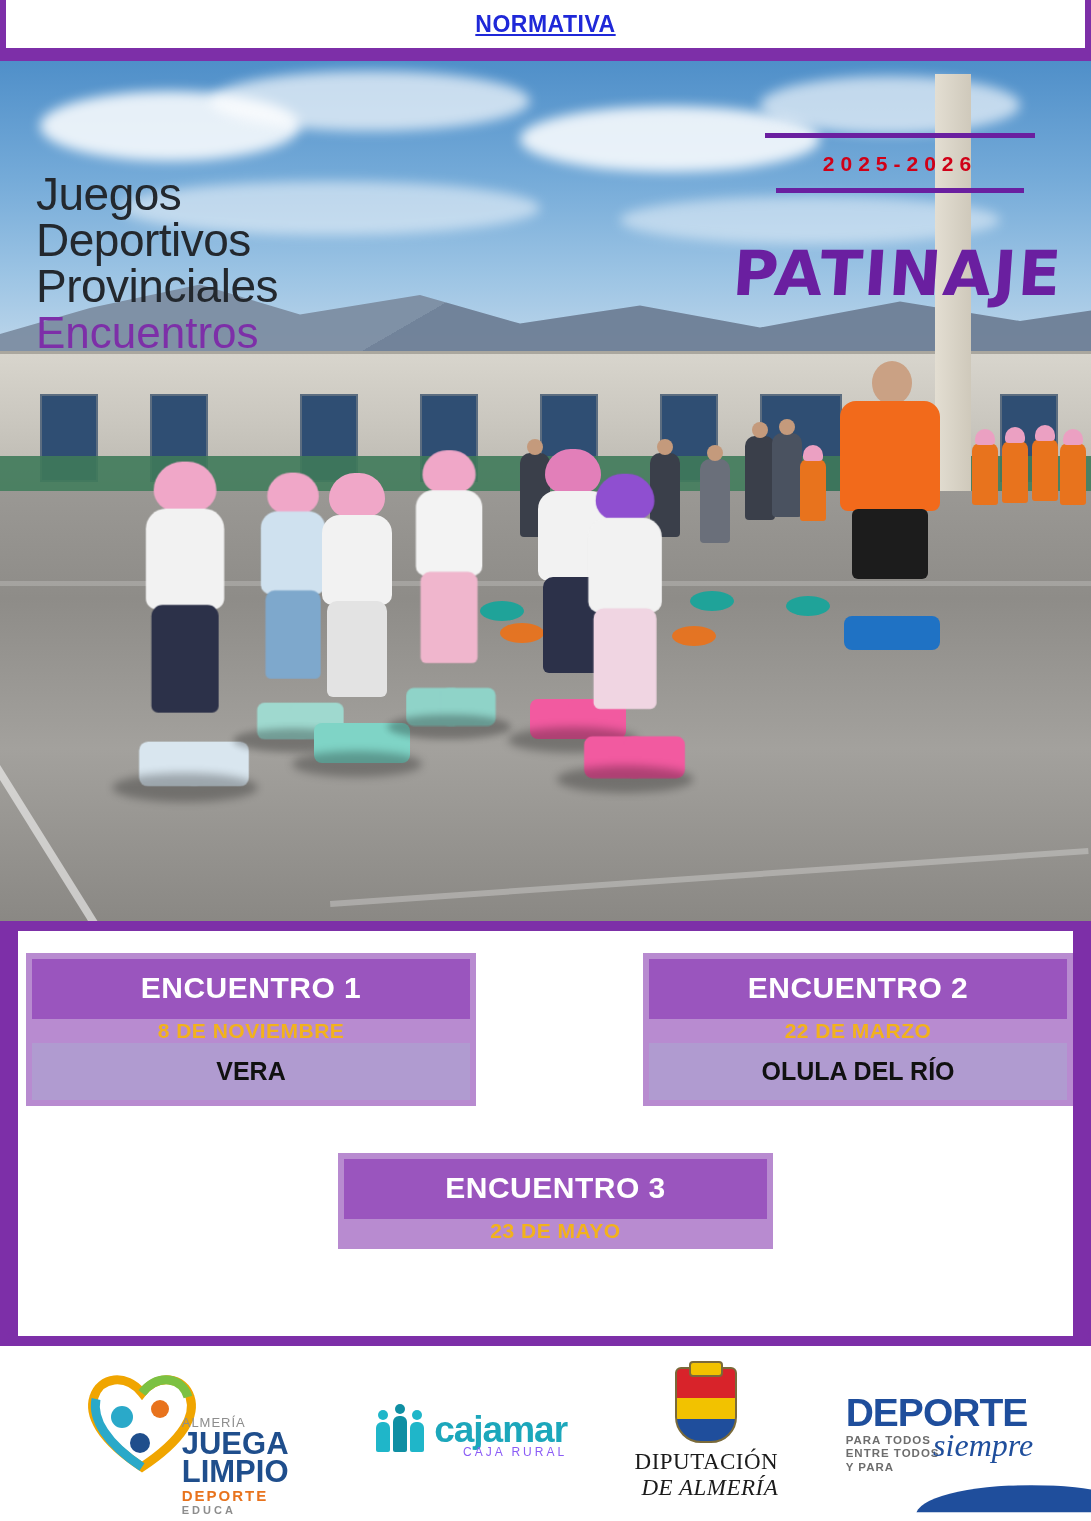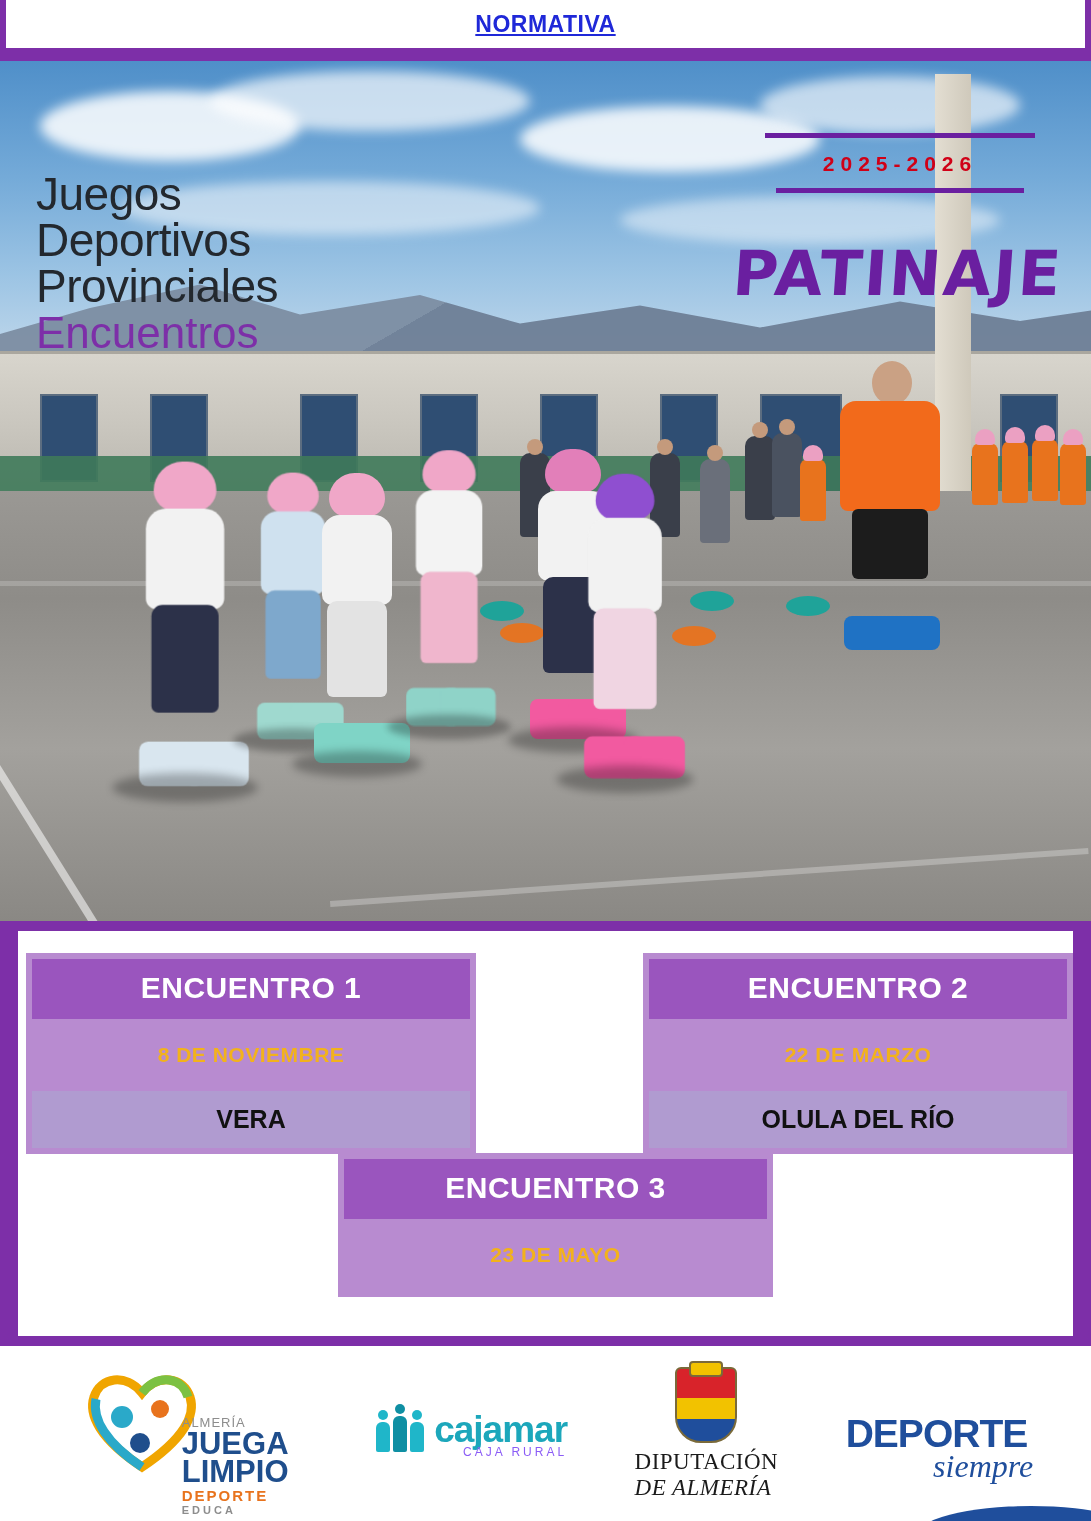--- a/index.html
+++ b/index.html
@@ -328,21 +328,21 @@
     font-weight: bold;
     text-align: center;
     padding: 12px 0 14px 0;
     letter-spacing: 0.5px;
   }
   .card .date {
     color: #f2b21c;
     font-size: 21px;
     font-weight: bold;
     text-align: center;
-    padding: 24px 0;
+    padding: 0 0;
     letter-spacing: 0.5px;
   }
   .card .place {
     background: #b09bd0;
     color: #111111;
     font-size: 25px;
     font-weight: bold;
     text-align: center;
     padding: 14px 0;
   }
@@ -378,21 +378,21 @@
 
   .cajamar { display: flex; align-items: center; gap: 10px; }
   .cajamar .people { display: flex; gap: 3px; align-items: flex-end; }
   .cajamar .p { width: 14px; height: 30px; background: #1fb6c9; border-radius: 6px 6px 2px 2px; position: relative; }
   .cajamar .p::before { content:""; position:absolute; left:2px; top:-12px; width:10px; height:10px; background:#1fb6c9; border-radius:50%; }
   .cajamar .p.mid { height: 36px; background:#0f8fa3; }
   .cajamar .p.mid::before { background:#0f8fa3; }
   .cajamar-name { font-size: 37px; color: #1ca7bb; font-weight: bold; letter-spacing: -1px; }
   .cajamar-sub { font-size: 12px; color: #8b5cf6; letter-spacing: 3px; margin-top: -6px; text-align: right;}
 
-  .dip { text-align: left; }
+  .dip { text-align: right; }
   .dip-shield {
     width: 58px; height: 72px; margin: 0 auto 6px auto;
     background: linear-gradient(180deg,#d8232a 0%, #d8232a 40%, #f2c200 40%, #f2c200 70%, #1f4e9c 70%);
     border: 2px solid #7a6a3a;
     border-radius: 6px 6px 26px 26px;
     position: relative;
   }
   .dip-shield::after {
     content:"";
     position:absolute; left:50%; top:-8px; transform:translateX(-50%);
@@ -603,18 +603,23 @@
     </div>
 
     <div class="sponsor dip">
       <div class="dip-shield"></div>
       <div class="dip-t1">DIPUTACIÓN</div>
       <div class="dip-t2">DE ALMERÍA</div>
     </div>
 
     <div class="sponsor deporte">
       <div class="dep-title">DEPORTE</div>
+      <div class="dep-grid">
+        <div>PARA  TODOS</div>
+        <div>ENTRE TODOS</div>
+        <div>Y PARA</div>
+      </div>
       <div class="dep-siempre">siempre</div>
       <div class="dep-swoosh"></div>
     </div>
 
   </div>
 </div>
 
 </body></html>

